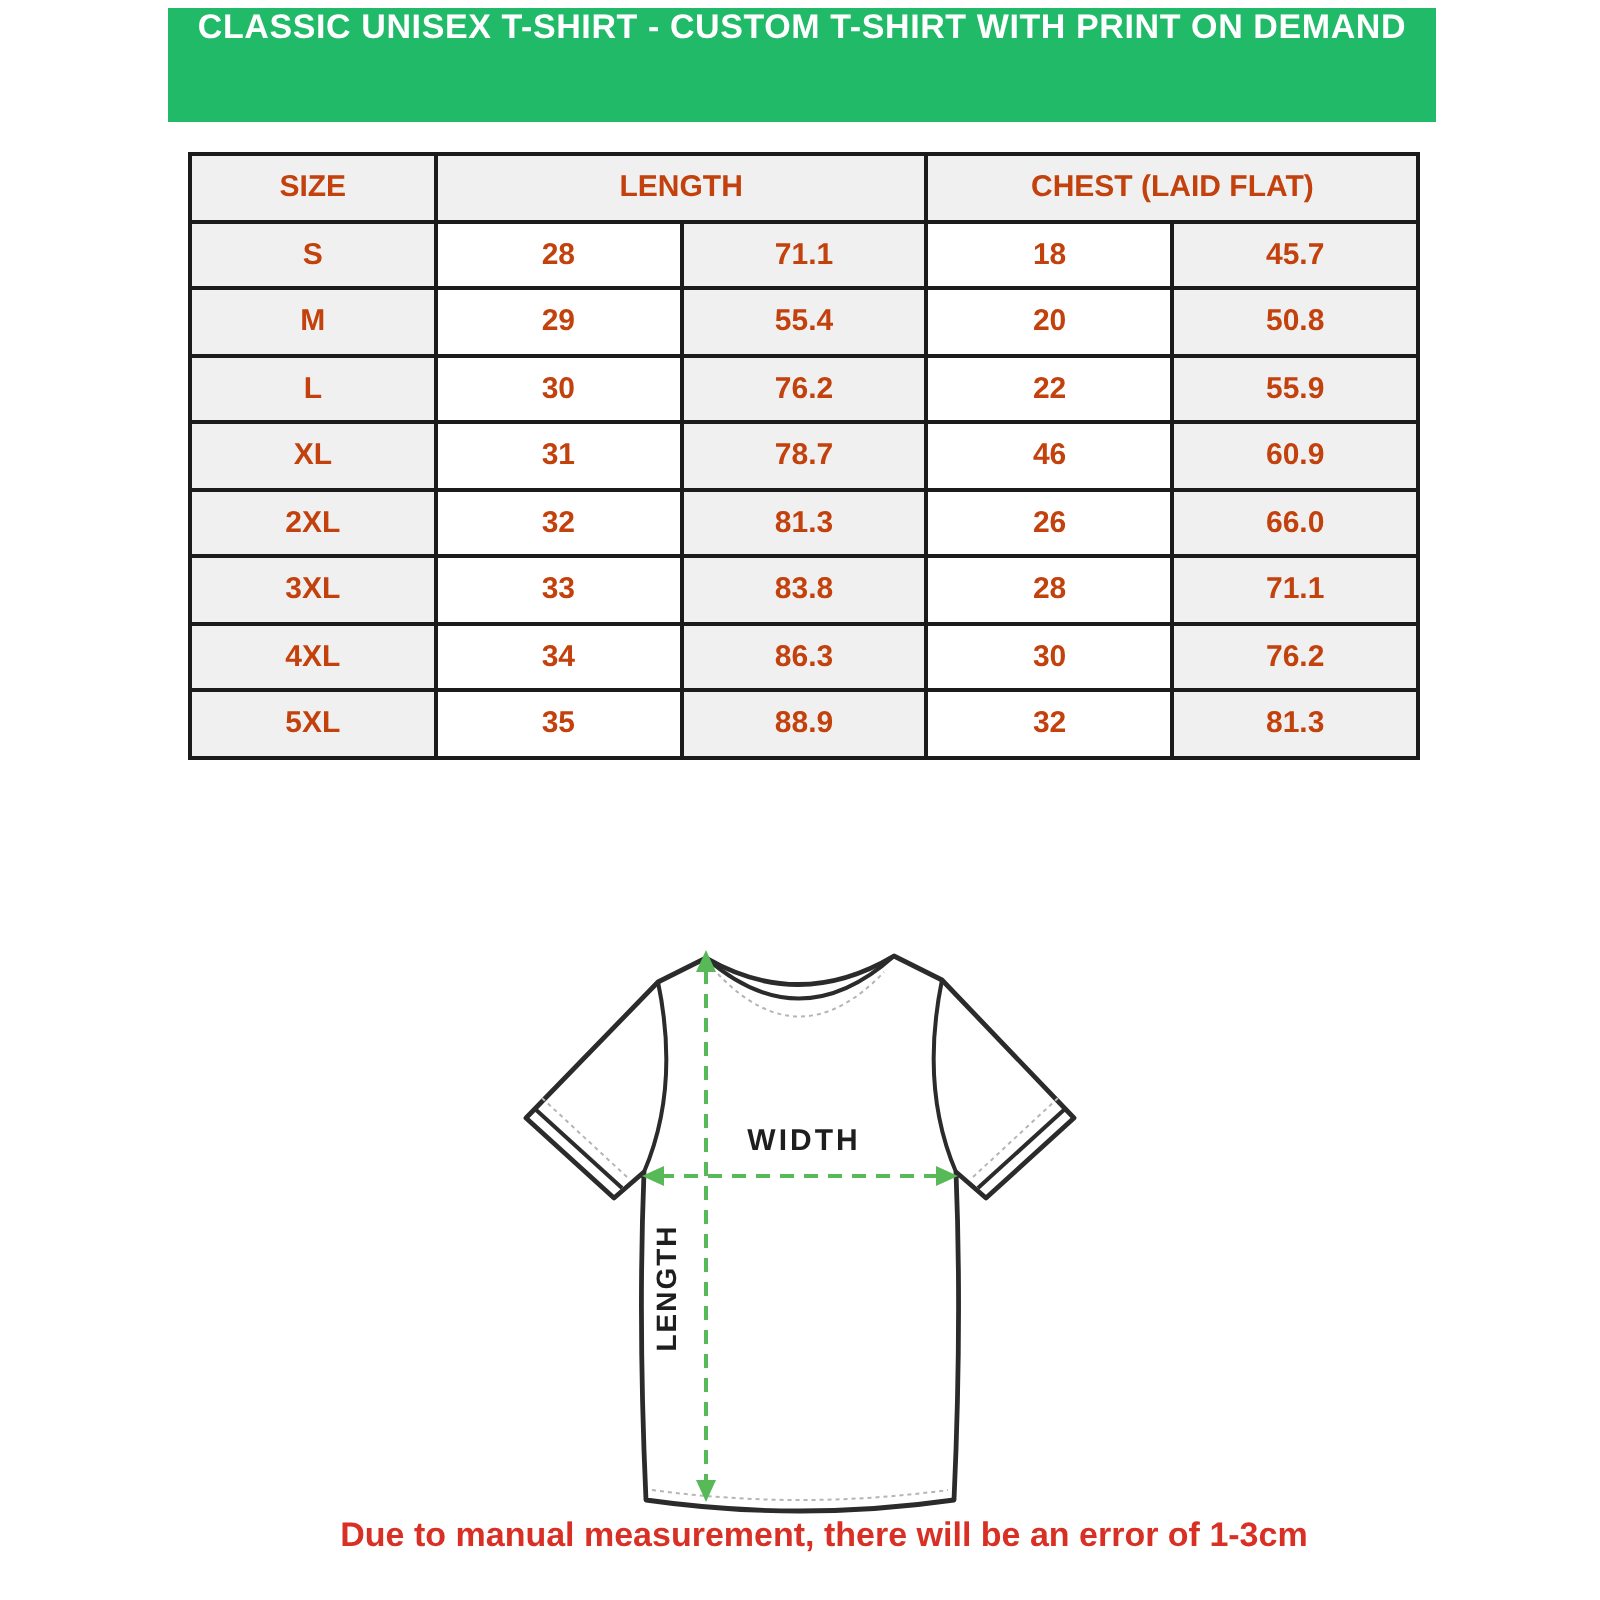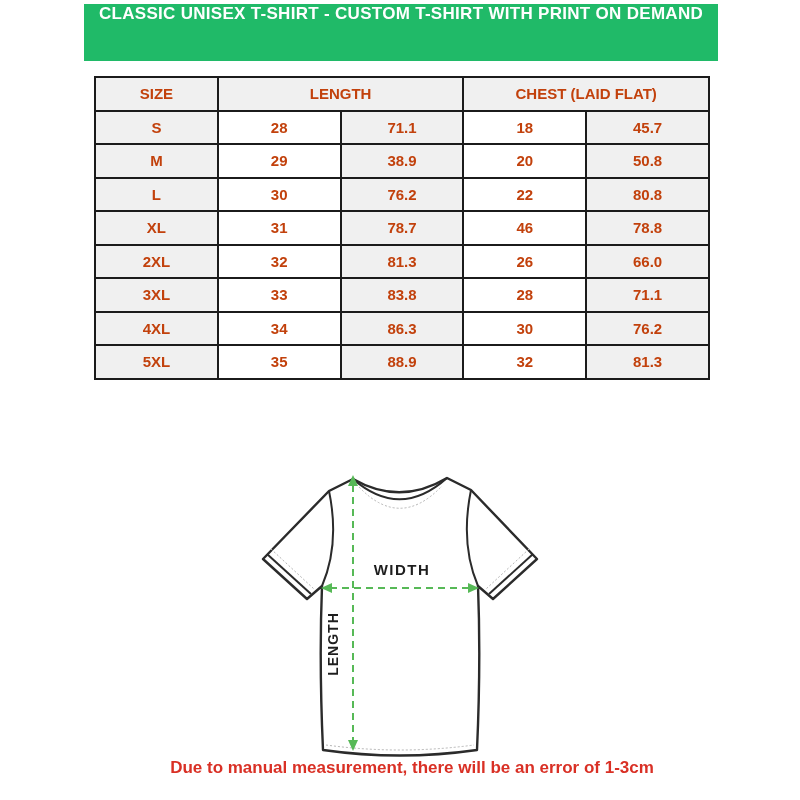--- a/index.html
+++ b/index.html
@@ -84,37 +84,37 @@
         <tr>
           <td class="c-size">S</td>
           <td class="c-white">28</td>
           <td class="c-gray">71.1</td>
           <td class="c-white">18</td>
           <td class="c-gray">45.7</td>
         </tr>
         <tr>
           <td class="c-size">M</td>
           <td class="c-white">29</td>
-          <td class="c-gray">38.9</td>
+          <td class="c-gray">55.4</td>
           <td class="c-white">20</td>
           <td class="c-gray">50.8</td>
         </tr>
         <tr>
           <td class="c-size">L</td>
           <td class="c-white">30</td>
           <td class="c-gray">76.2</td>
           <td class="c-white">22</td>
-          <td class="c-gray">80.8</td>
+          <td class="c-gray">55.9</td>
         </tr>
         <tr>
           <td class="c-size">XL</td>
           <td class="c-white">31</td>
           <td class="c-gray">78.7</td>
           <td class="c-white">46</td>
-          <td class="c-gray">78.8</td>
+          <td class="c-gray">60.9</td>
         </tr>
         <tr>
           <td class="c-size">2XL</td>
           <td class="c-white">32</td>
           <td class="c-gray">81.3</td>
           <td class="c-white">26</td>
           <td class="c-gray">66.0</td>
         </tr>
         <tr>
           <td class="c-size">3XL</td>

